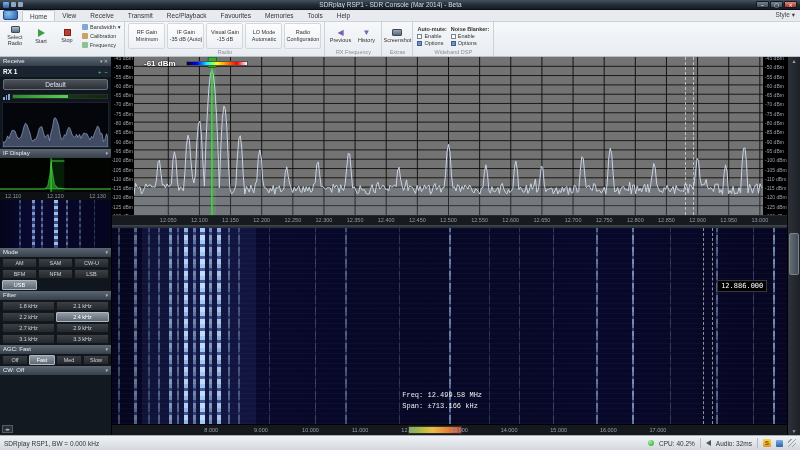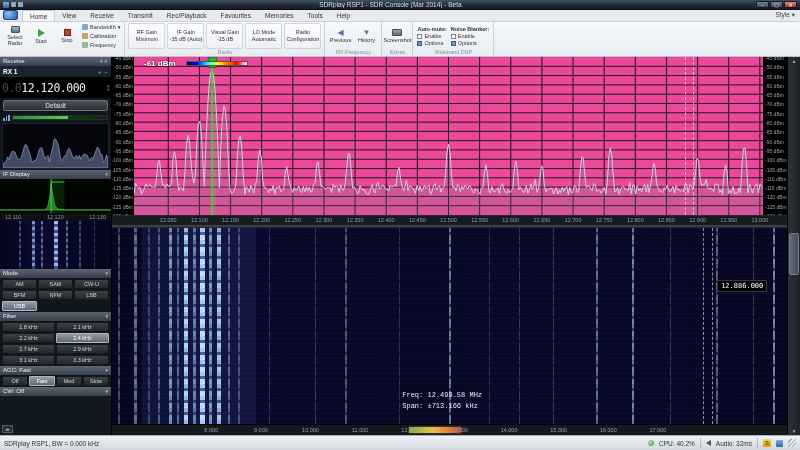--- a/index.html
+++ b/index.html
@@ -69,21 +69,21 @@
 .cornerbtn{position:absolute;left:2px;bottom:2px;width:11px;height:8px;background:#2a2f35;border:1px solid #565c63;color:#9fb0c0;font-size:5px;line-height:7px;text-align:center}
 
 .main{flex:1;display:flex;min-width:0}
 .displays{flex:1;display:flex;flex-direction:column;min-width:0}
 .specblock{height:168px;flex:0 0 168px;display:flex;flex-direction:column;background:#000}
 .specrow{flex:1;display:flex;min-height:0}
 .dbg{width:22px;flex:0 0 22px;position:relative;background:#000;font-size:5px;color:#98a2ad;overflow:hidden}
 .dbg span{position:absolute;right:1px;white-space:nowrap}
 .dbg.right{width:24px;flex:0 0 24px}
 .dbg.right span{left:2px;right:auto}
-.splot{flex:1;position:relative;background:#ec4899;min-width:0}
+.splot{flex:1;position:relative;background:#737373;min-width:0}
 .splot svg{position:absolute;inset:0;width:100%;height:100%}
 .readout{position:absolute;left:10px;top:2px;color:#fff;font-size:8px;font-weight:bold;z-index:2;text-shadow:0 0 2px #000}
 .legend{position:absolute;left:52px;top:4px;width:62px;height:5px;border:1px solid #555;z-index:2}
 .vdash{position:absolute;top:0;bottom:0;width:0;border-left:1px dashed rgba(255,255,255,.55);z-index:2}
 .fax-row{height:10px;flex:0 0 10px;display:flex;background:#171a1e;border-top:1px solid #26292e}
 .fax-sp{flex:0 0 22px}.fax-sp2{flex:0 0 24px}
 .fax{flex:1;position:relative;font-size:5.5px;color:#939ca6}
 .fax span{position:absolute;top:1px;transform:translateX(-50%)}
 .splitter{height:3px;flex:0 0 3px;background:linear-gradient(#434a52,#23282e)}
 .waterfall{flex:1;position:relative;overflow:hidden;background:linear-gradient(90deg,#05051d,#09092f 12%,#070726 45%,#08082b 75%,#060622)}
@@ -253,28 +253,20 @@
   <div class="sidebar">
     <div class="phead">
         <span>Receive</span>
         <span class="hic">▾ ✕</span>
       </div>
     <div class="rxrow">
         <span>RX 1</span>
         <span class="rx-ctls">
           <span style="color:#6fcf6f">+</span>
           <span>−</span>
-        </span>
-      </div>
-    <div class="freqdisp">
-        <span class="fd-dim">0.0</span>
-        <span class="fd-main">12.120.000</span>
-        <span class="fd-arrows">
-          <span>▲</span>
-          <span>▼</span>
         </span>
       </div>
     <div class="defbtn">Default</div>
     <div class="meterrow">
       <span class="mbars">
           <i style="height:3px"></i>
           <i style="height:5px"></i>
           <i style="height:6px"></i>
         </span>
       <span class="metergreen"></span>

